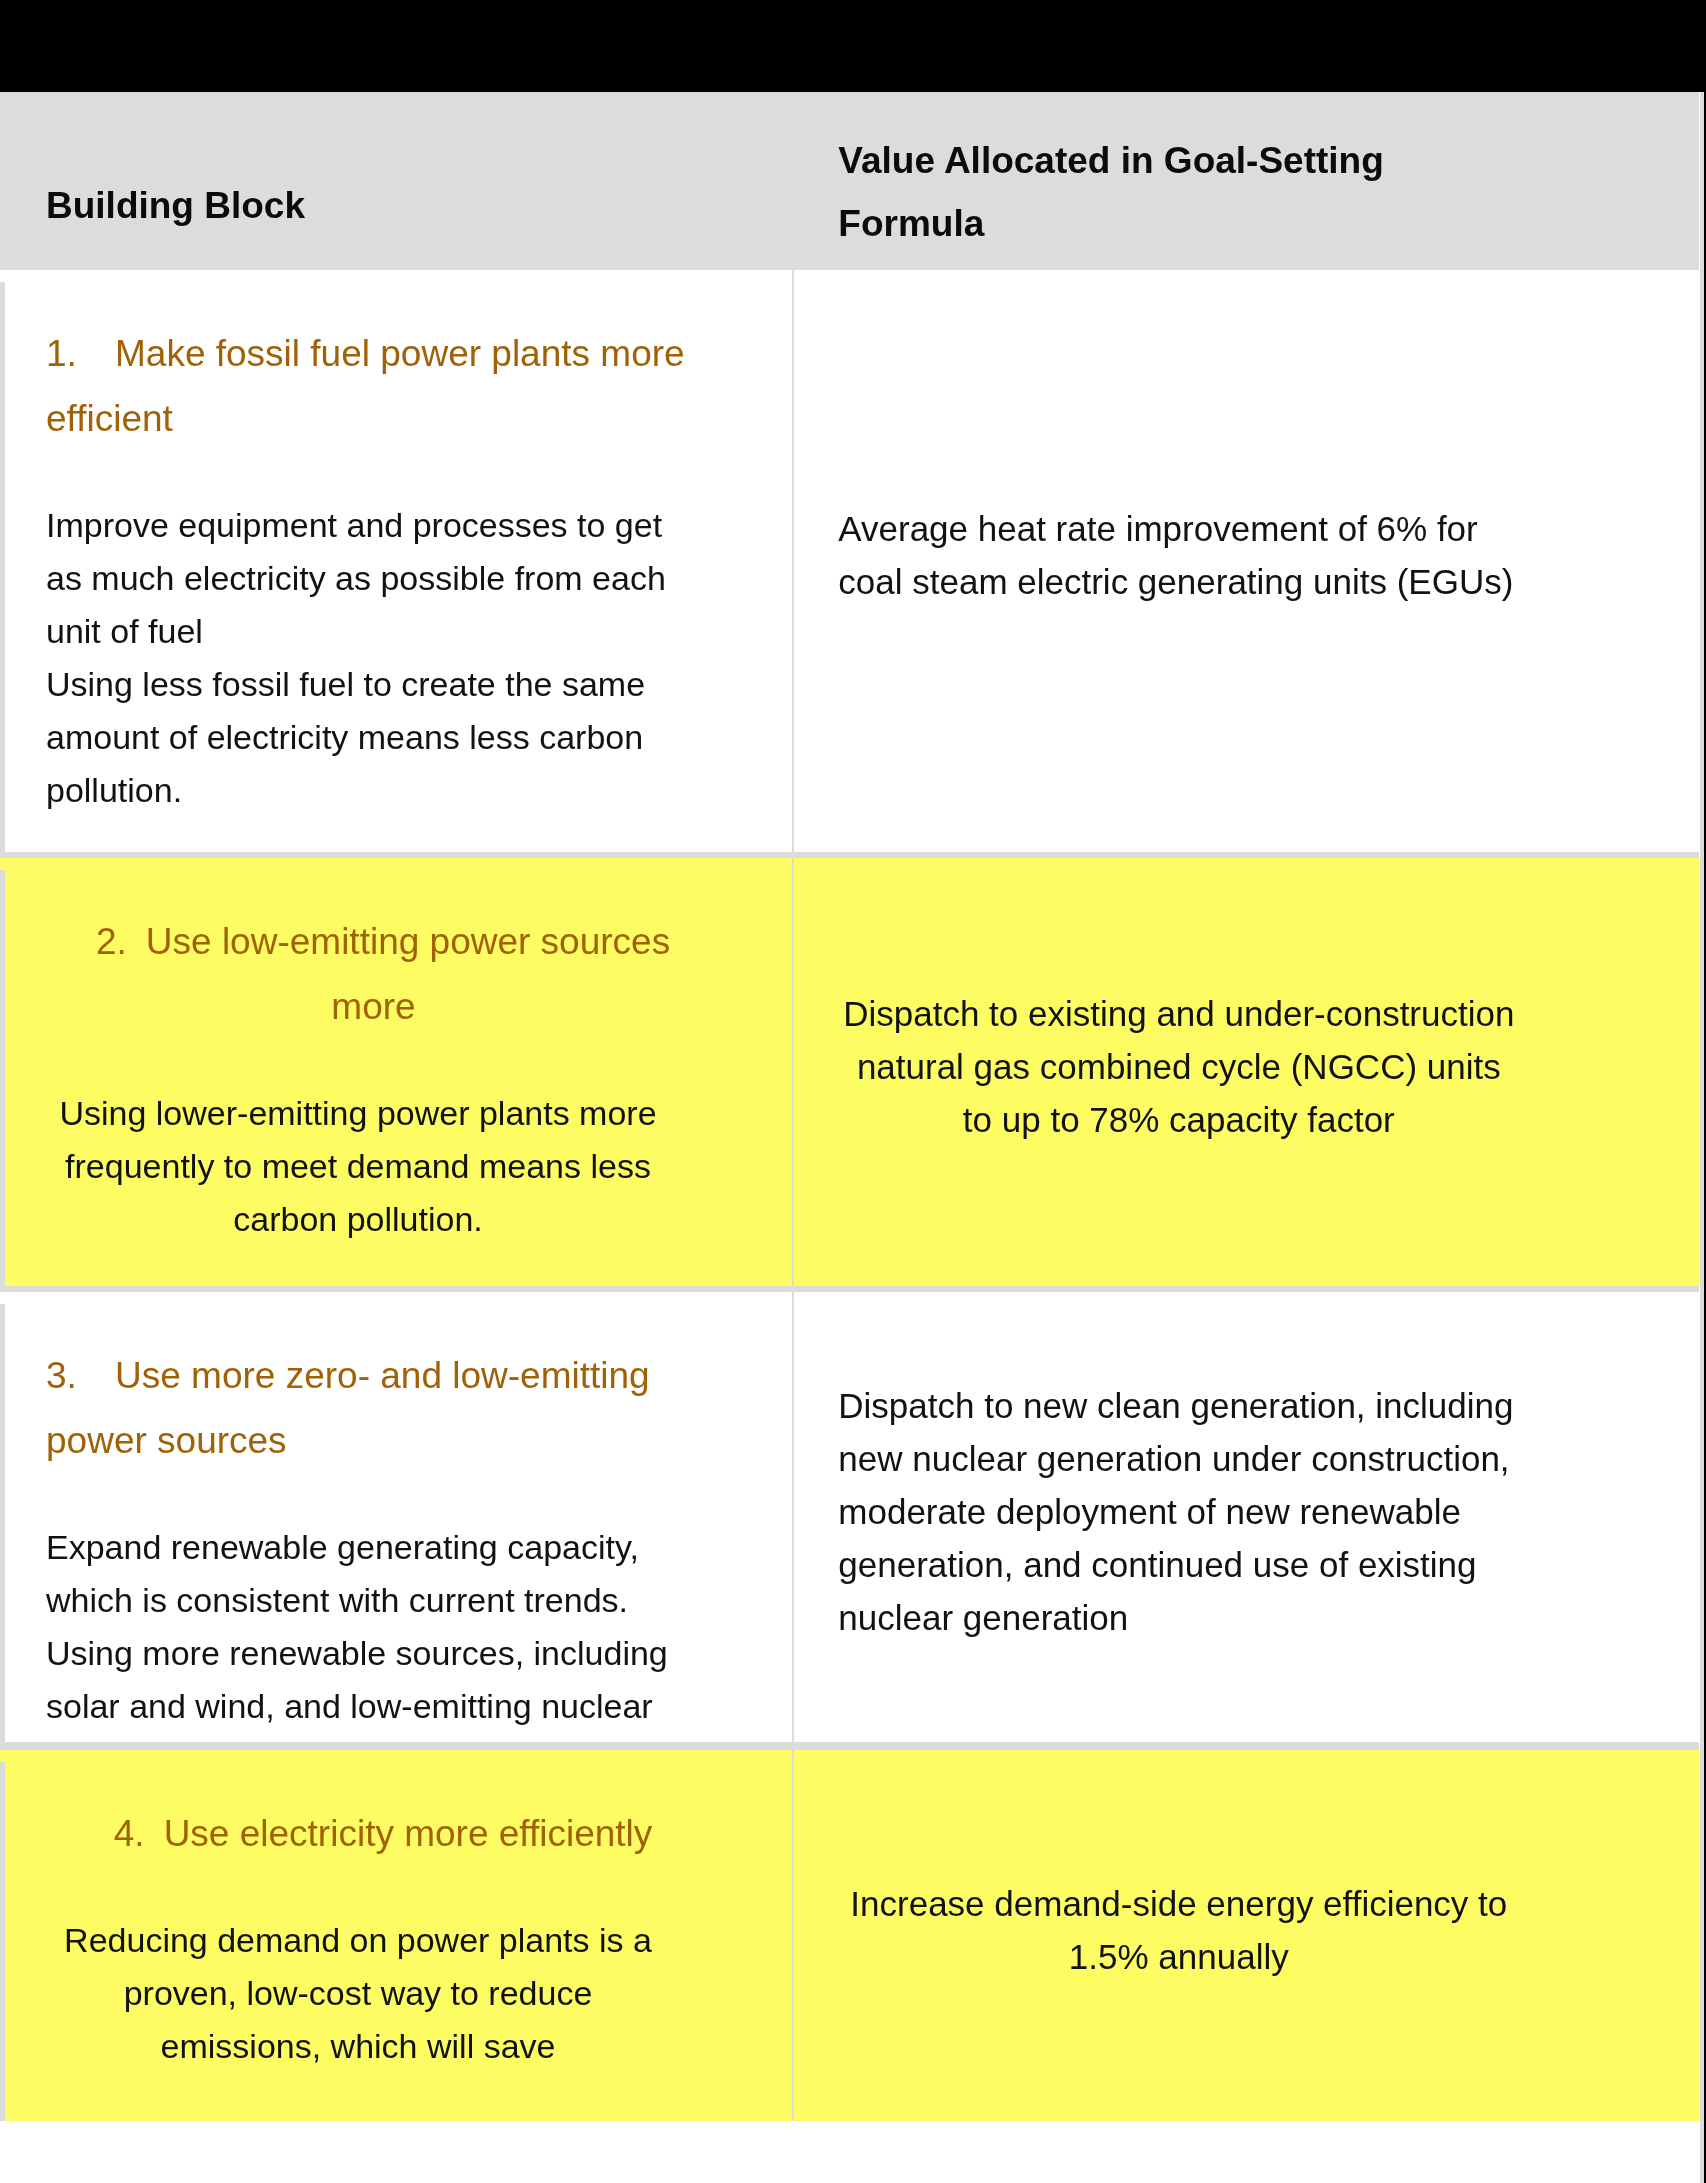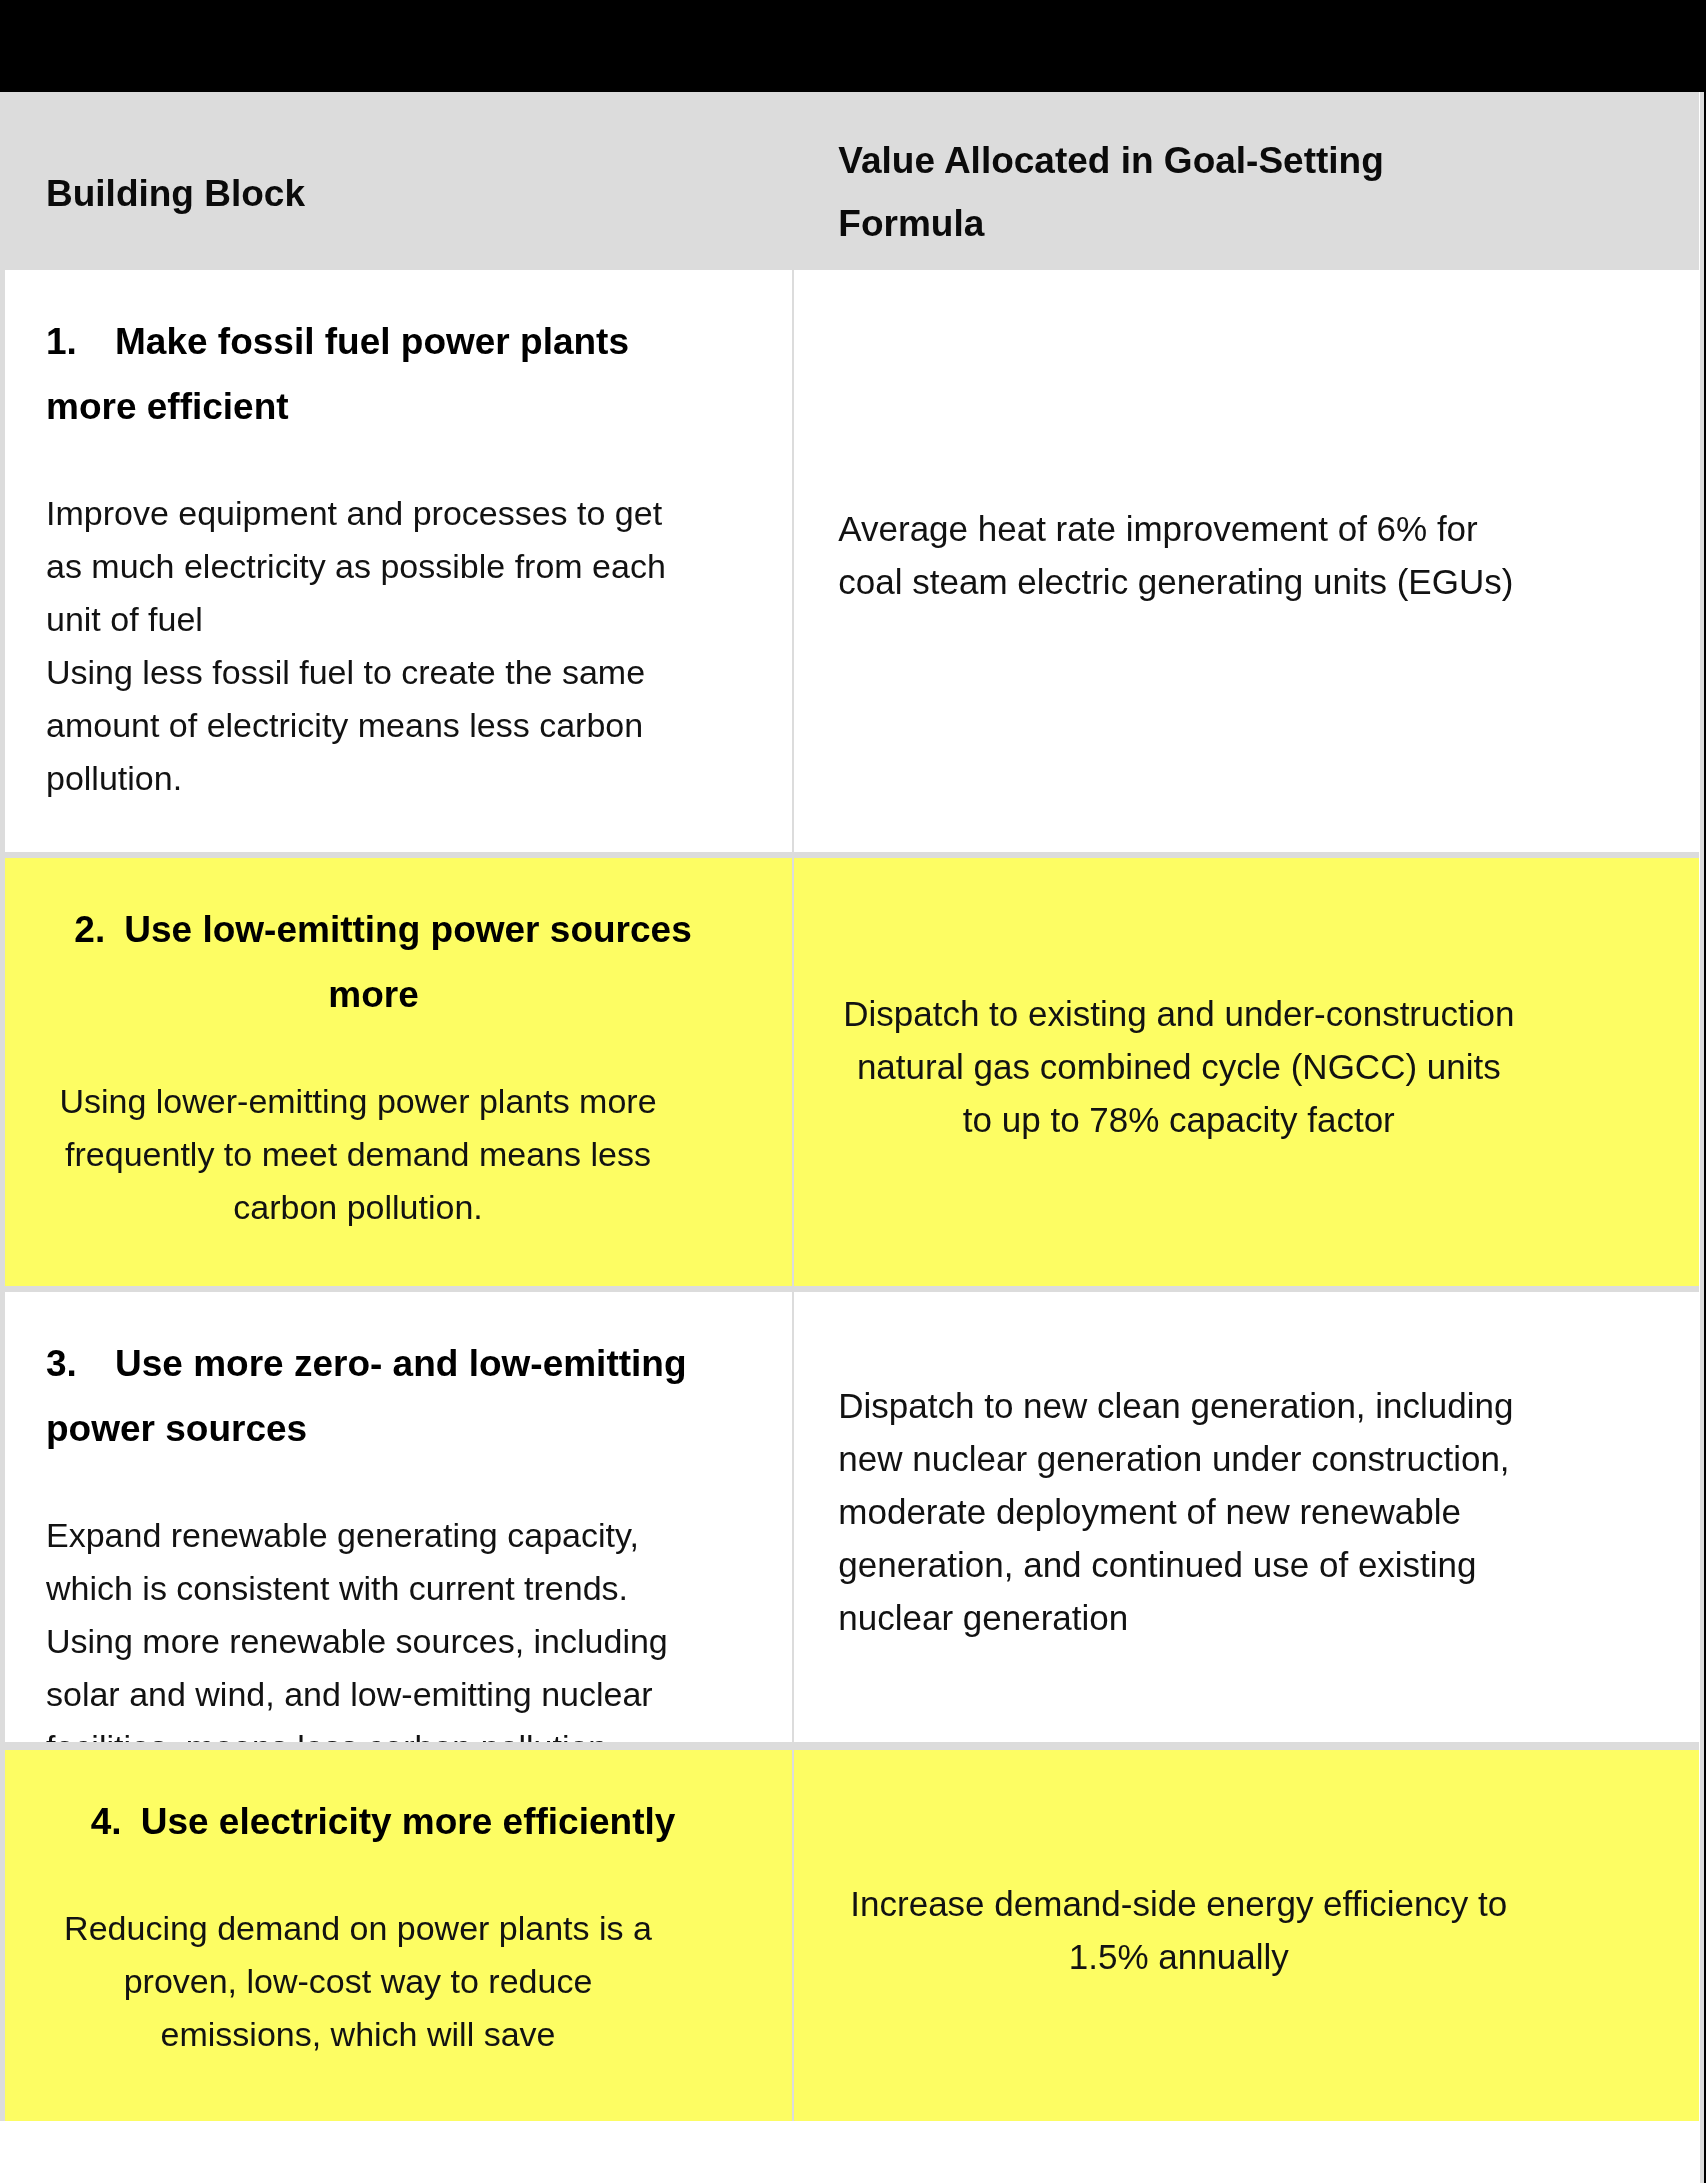--- a/index.html
+++ b/index.html
@@ -27,20 +27,21 @@
   .row.yellow { background: var(--highlight); text-align: center; }
   .hsep { width: 1699px; background: var(--separator); }
   .hsep.s1 { height: 6.1px; }
   .hsep.s2 { height: 6.1px; }
   .hsep.s3 { height: 7.9px; }
 
   .bb {
     width: 792px;
     border-left: 5.2px solid var(--separator);
     padding: 39px 31px 0 41px;
+    margin-top: 12px;
   }
   .vline { width: 2.6px; background: var(--separator); }
   .val {
     width: 905px;
     padding: 0 35px 12px 44px;
     display: flex; align-items: center;
   }
   .val-text {
     font-size: 35px; line-height: 53px;
     max-width: 681px;
@@ -54,22 +55,22 @@
     font-size: 37px; font-weight: bold; line-height: 63px; color: #0b0b0b;
   }
   .header-row .val .hdr { max-width: 681px; }
 
   .r1 { height: 582px; }
   .r2 { height: 428px; }
   .r3 { height: 450px; }
   .r4 { height: 371px; }
 
   .bb-heading {
-    font-size: 37px; font-weight: bold; line-height: 65px;
-    color: #000000; max-width: 655px;
+    font-size: 37px; font-weight: normal; line-height: 65px;
+    color: #a16207; max-width: 655px;
     margin-bottom: 48px;
   }
   .bb-heading .num { display: inline-block; min-width: 69px; }
   .bb-body p {
     font-size: 34px; line-height: 53px;
     max-width: 624px; color: var(--text);
   }
 </style>
 </head>
 <body>

